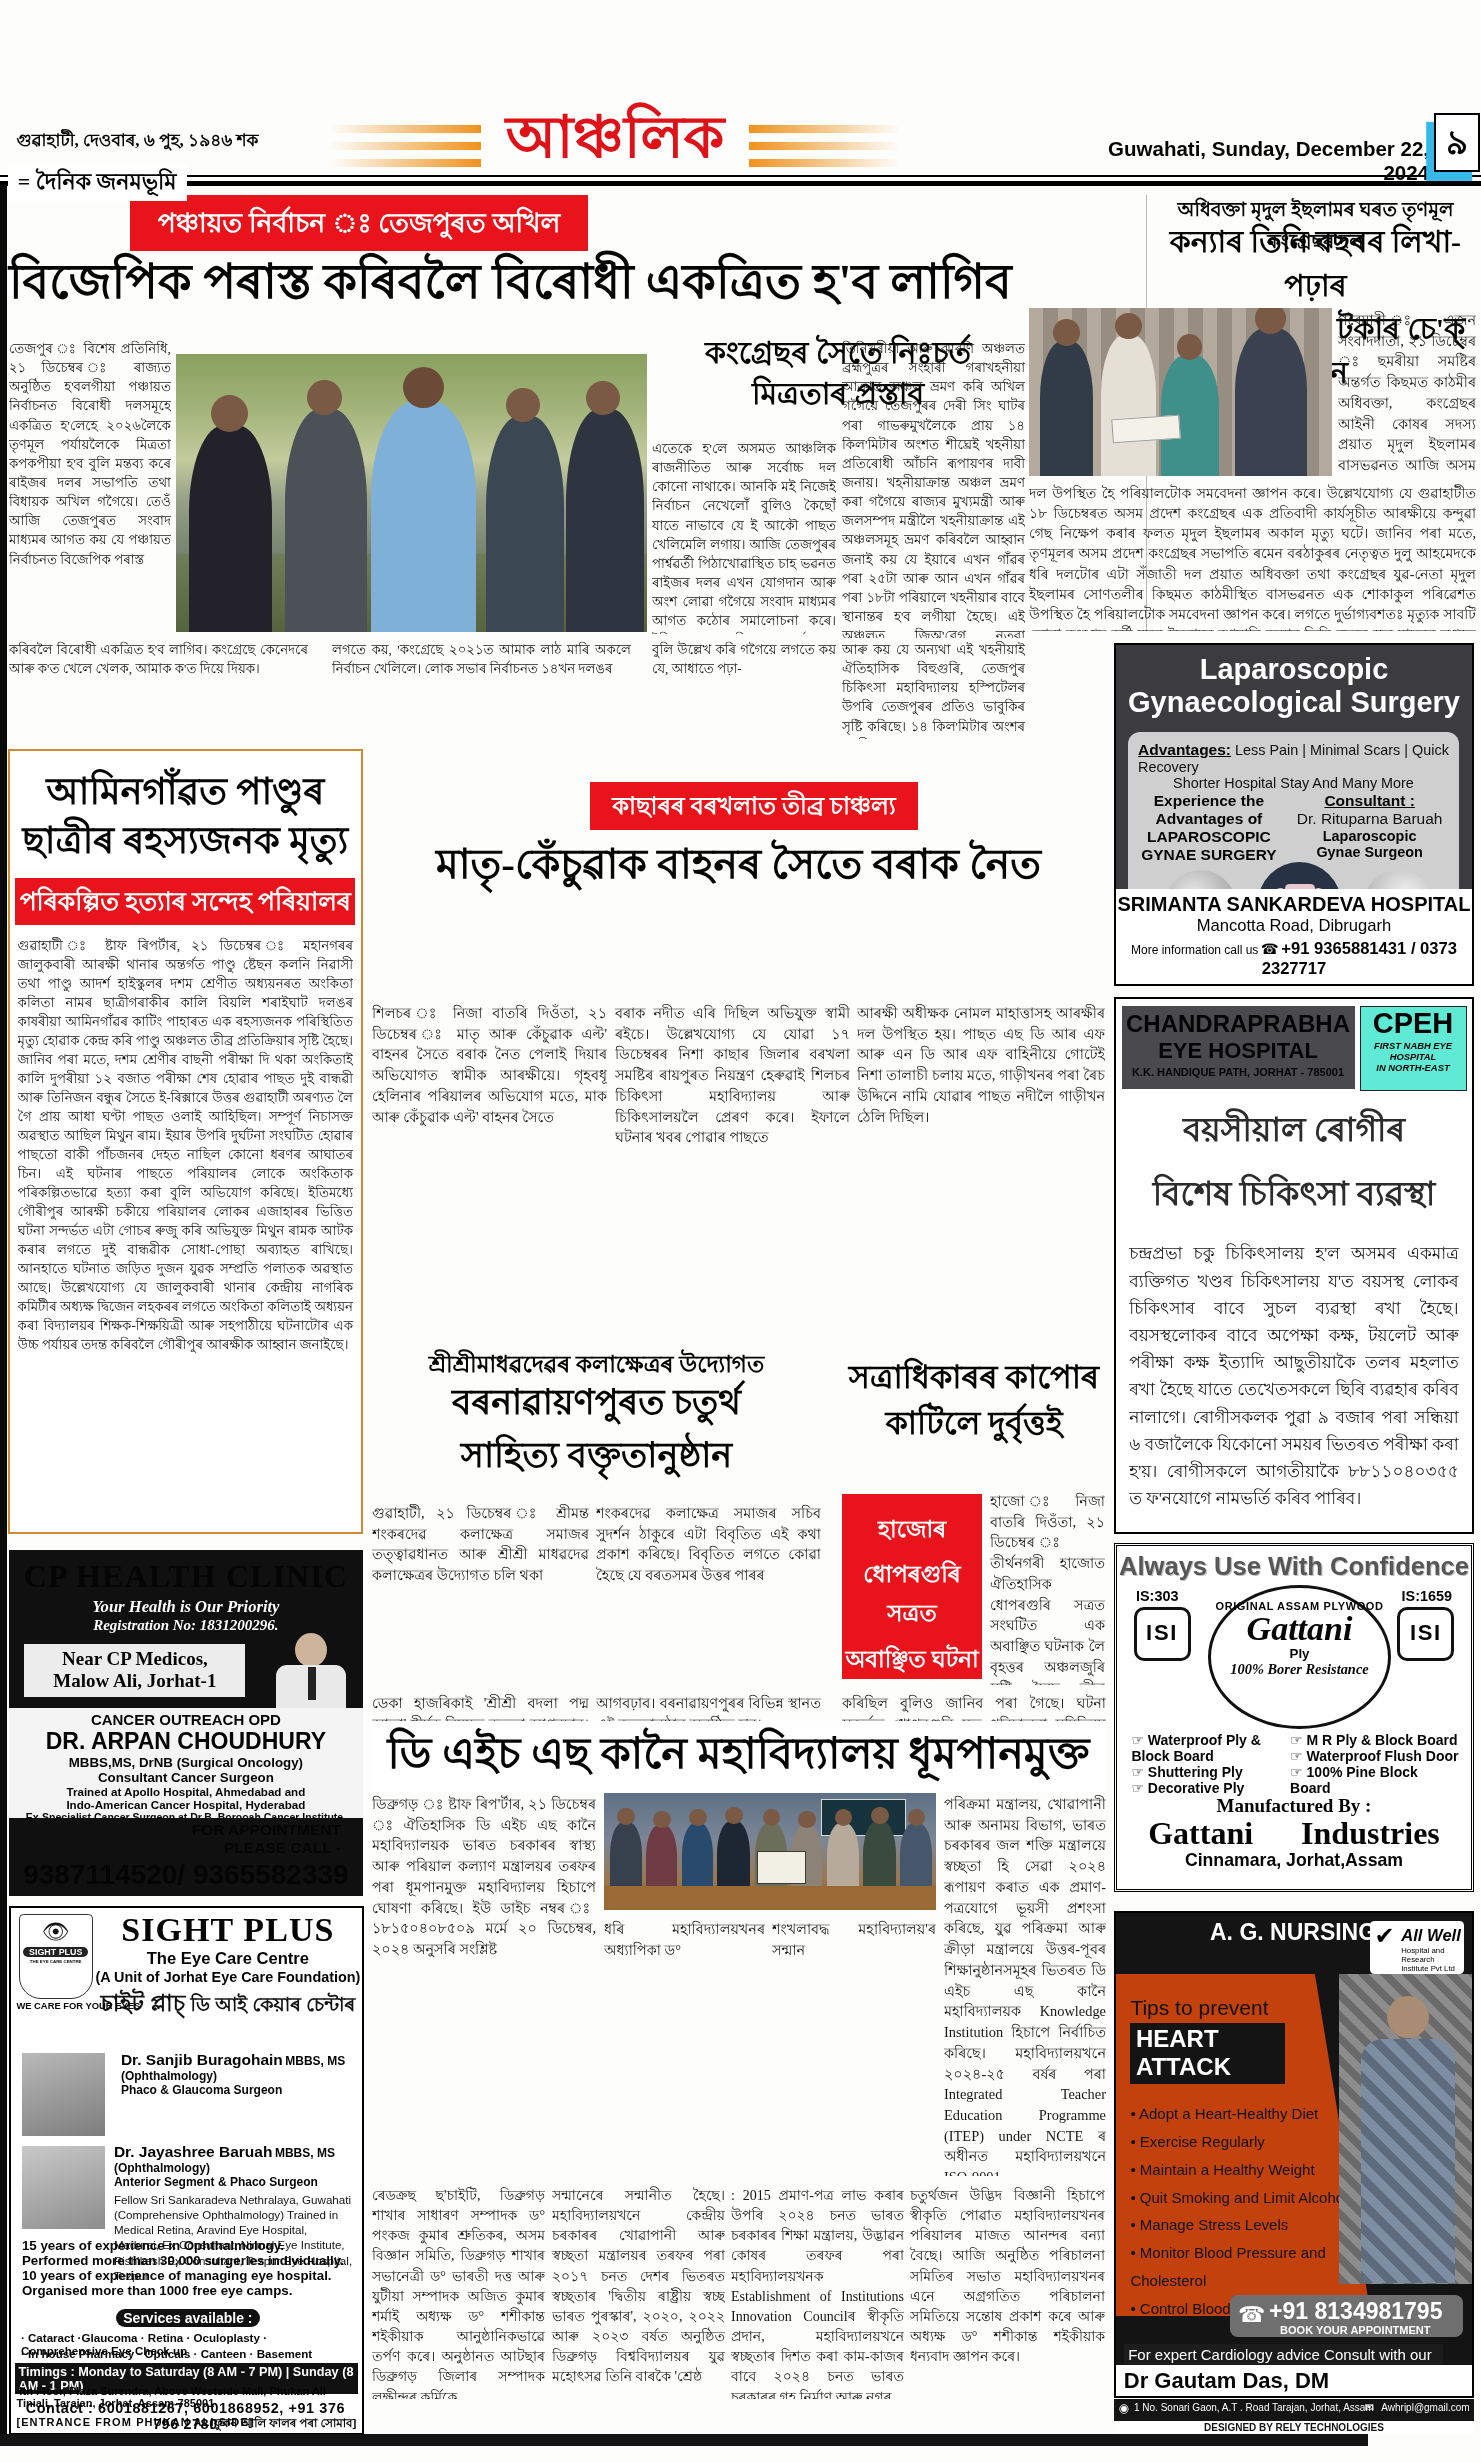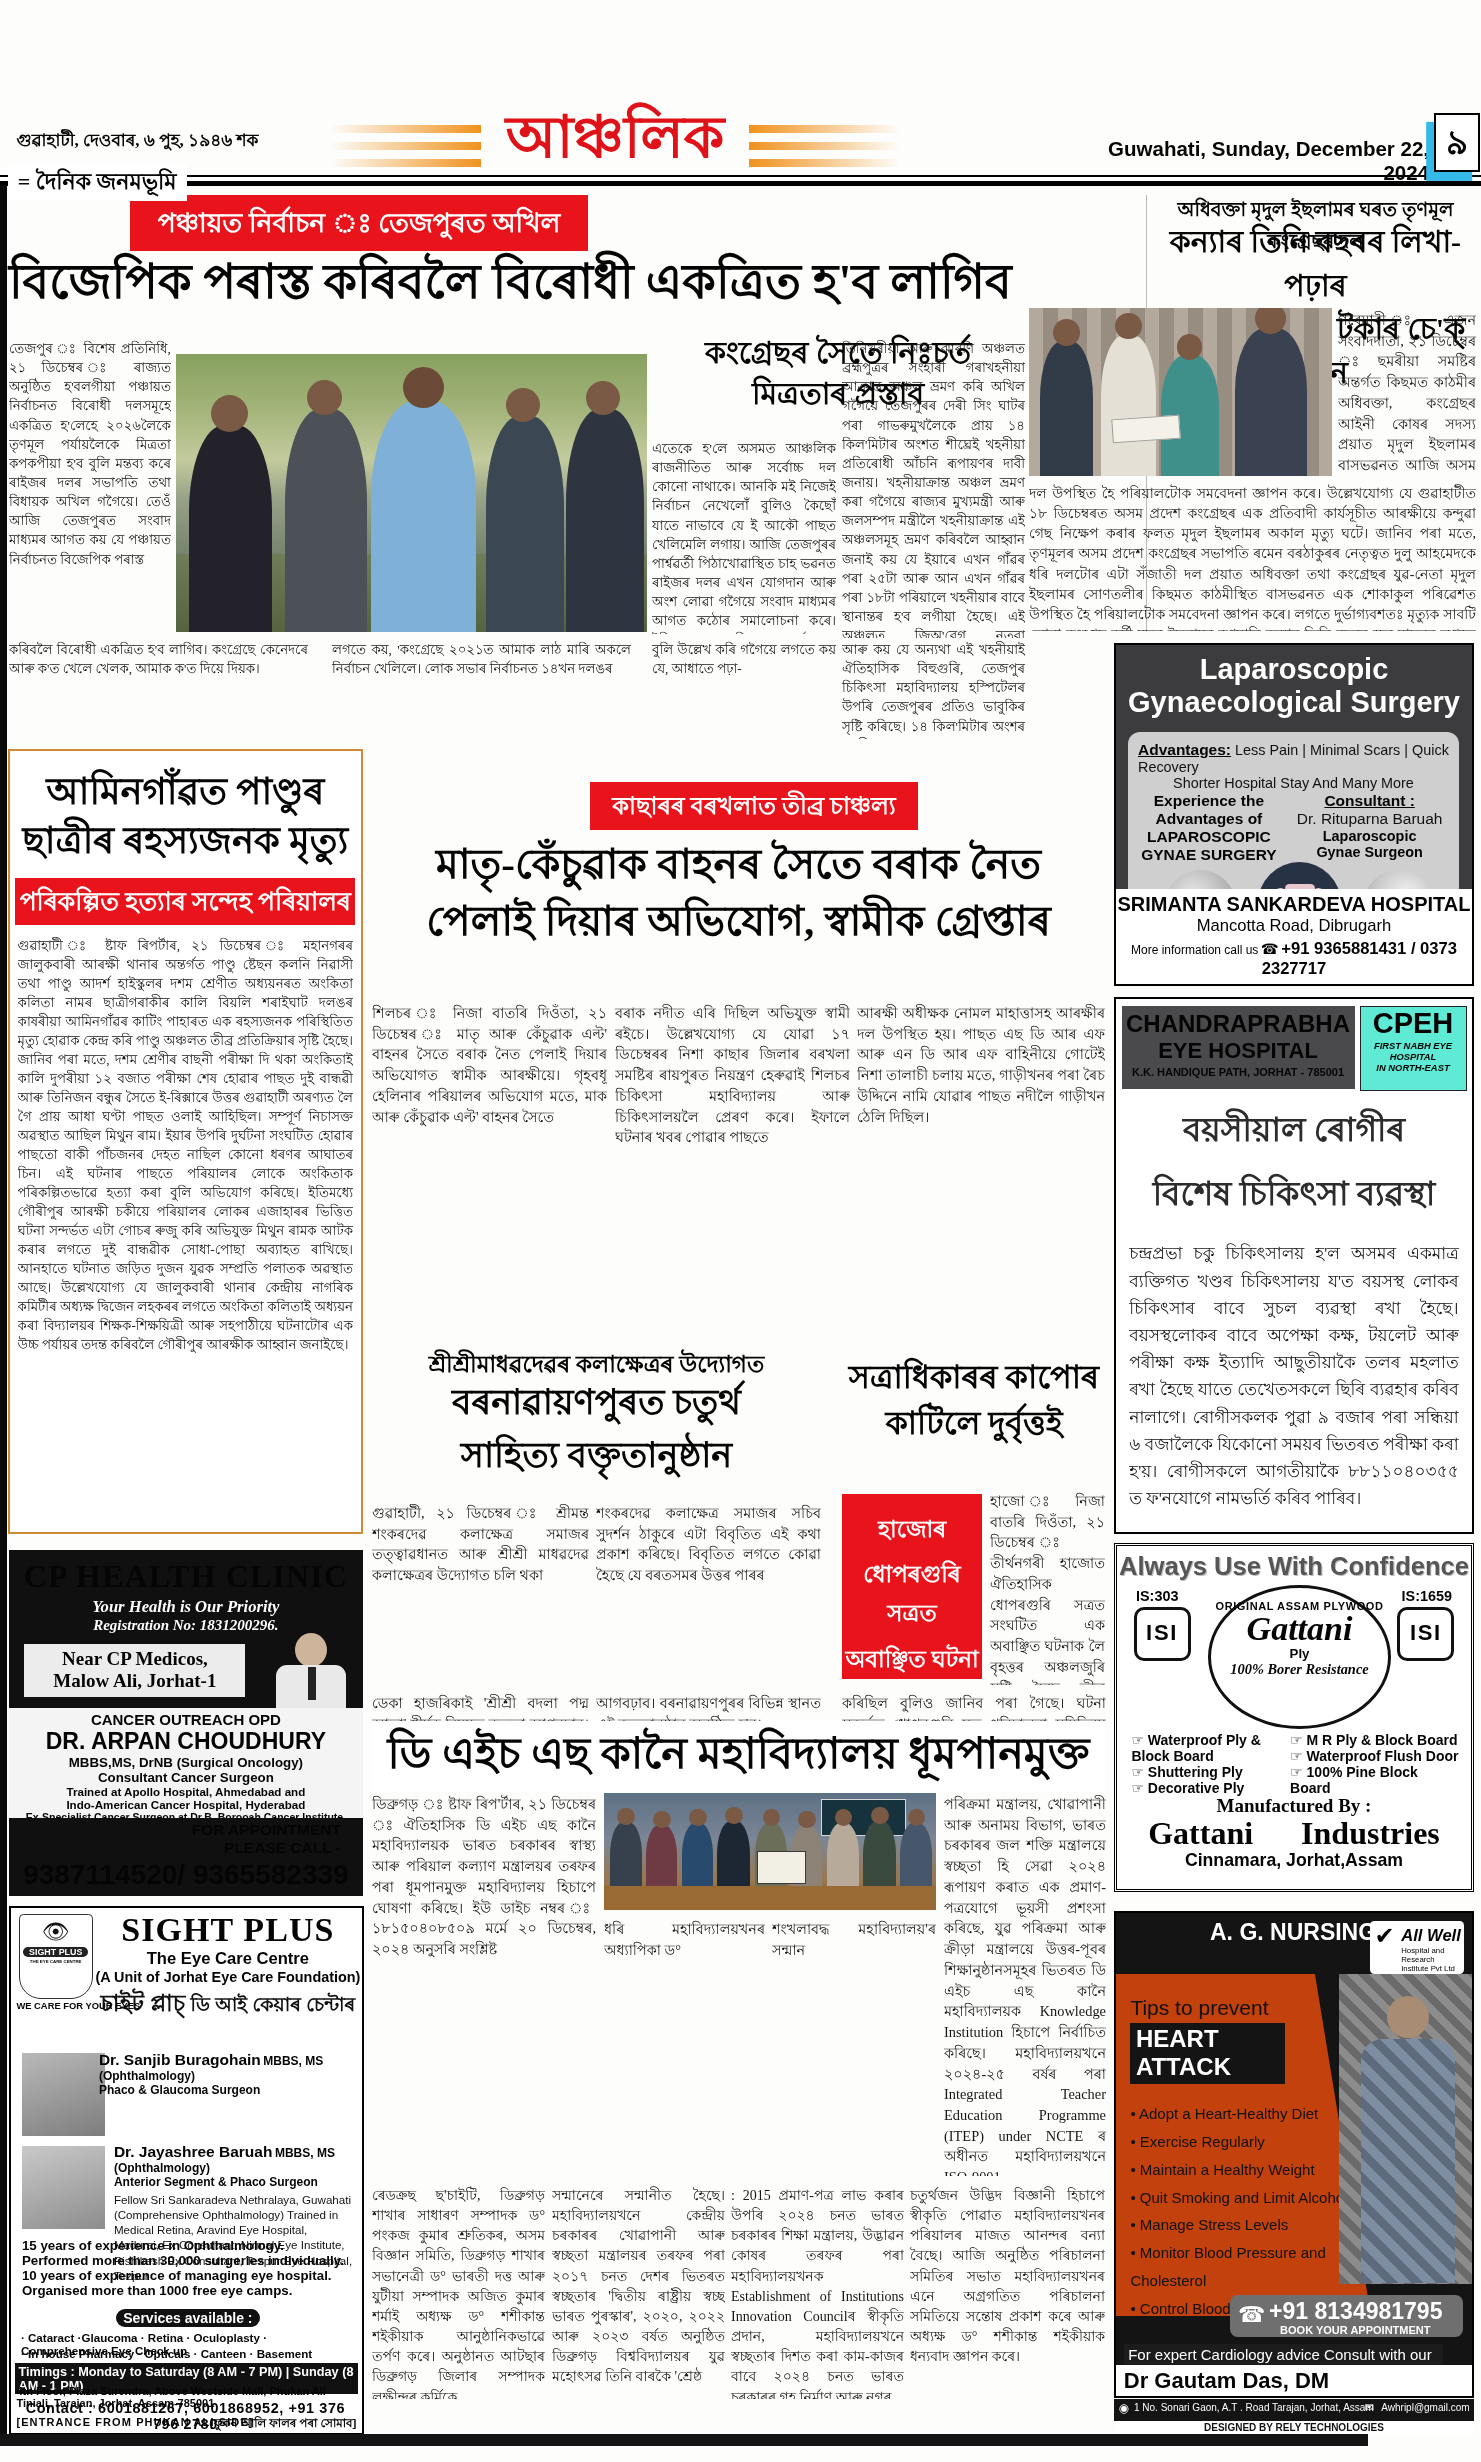--- a/index.html
+++ b/index.html
@@ -163,21 +163,21 @@
   </div>
   <div class="hl" style="position:absolute;left:5.5px;top:92px;font-size:9.4px">WE CARE FOR YOUR EYES</div>
   <div class="hl ctr" style="margin:3.3px 0 0 83px;font-family:'Liberation Serif',serif;font-size:34px;letter-spacing:1.1px">SIGHT PLUS</div>
   <div class="hl ctr" style="margin-left:83px;font-size:16.6px">The Eye Care Centre</div>
   <div class="hl ctr" style="margin-left:83px;font-size:14.4px">(A Unit of Jorhat Eye Care Foundation)</div>
   <div class="ctr" style="margin-left:83px;font-size:19px;font-weight:bold">
     <span style="font-size:23px">চাইট প্লাচ্</span>
     <span>ডি আই কেয়াৰ চেন্টাৰ</span>
   </div>
   <div style="position:absolute;left:11px;top:145px;width:83px;height:83px;background:linear-gradient(160deg,#b9b9b9,#7d7d7d)"></div>
-  <div style="position:absolute;left:88px;top:143px;width:240px">
+  <div style="position:absolute;left:110px;top:143px;width:240px">
     <span class="hl" style="font-size:15.5px">Dr. Sanjib Buragohain</span>
     <span class="hl" style="font-size:12px">MBBS, MS (Ophthalmology)</span>
     <div class="hl" style="font-size:12px">Phaco &amp; Glaucoma Surgeon</div>
   </div>
   <div style="position:absolute;left:11px;top:238px;width:83px;height:83px;background:linear-gradient(160deg,#c9c9c9,#8d8d8d)"></div>
   <div style="position:absolute;left:103px;top:235px;width:240px">
     <span class="hl" style="font-size:15.5px">Dr. Jayashree Baruah</span>
     <span class="hl" style="font-size:12px">MBBS, MS (Ophthalmology)</span>
     <div class="hl" style="font-size:12px">Anterior Segment &amp; Phaco Surgeon</div>
     <div style="font-size:11.6px;line-height:1.3;margin-top:3.3px">Fellow Sri Sankaradeva Nethralaya, Guwahati (Comprehensive Ophthalmology) Trained in Medical Retina, Aravind Eye Hospital, Madurai, Ex Consultant, Nirmal Eye Institute, Rishikesh Ex Consultant, Tezpur Eye Hospital, Tezpur</div>
@@ -196,21 +196,20 @@
   <div class="hl ctr" style="position:absolute;left:5.5px;top:492px;width:338px;font-size:14.4px;letter-spacing:0.6px">Contact : 6001881267, 6001868952, +91 376 796 2780</div>
   <div class="hl" style="position:absolute;left:5.5px;top:508px;font-size:11px;letter-spacing:1.1px">[ENTRANCE FROM PHUKAN ALI SIDE]</div>
   <div class="hl" style="position:absolute;right:5.5px;top:507px;font-size:11.6px">[ফুকন আলি ফালৰ পৰা সোমাব]</div>
 </div>
 
 <div class="abs red ctr" style="left:590px;top:782px;width:328px;height:48px">
   <span class="hl wt" style="font-size:24px;line-height:48px;color:#fff">কাছাৰৰ বৰখলাত তীব্ৰ চাঞ্চল্য</span>
 </div>
 <div class="abs hl ctr" style="left:372px;top:836px;width:733px;font-size:41px;line-height:1.38">
   <div>মাতৃ-কেঁচুৱাক বাহনৰ সৈতে  বৰাক নৈত</div>
-  <div>পেলাই দিয়াৰ অভিযোগ, স্বামীক গ্ৰেপ্তাৰ</div>
 </div>
 <div class="abs j" style="left:372px;top:1003px;width:235px;height:274px;font-size:14.4px">শিলচৰ ঃ নিজা বাতৰি দিওঁতা, ২১ ডিচেম্বৰ ঃ মাতৃ আৰু কেঁচুৱাক এল্ট' বাহনৰ সৈতে বৰাক নৈত পেলাই দিয়াৰ অভিযোগত স্বামীক আৰক্ষীয়ে। গৃহবধূ হেলিনাৰ পৰিয়ালৰ অভিযোগ মতে, মাক আৰু কেঁচুৱাক এল্ট' বাহনৰ সৈতে</div>
 <div class="abs j" style="left:615px;top:1003px;width:235px;height:274px;font-size:14.4px">বৰাক নদীত এৰি দিছিল অভিযুক্ত স্বামী ৰইচে। উল্লেখযোগ্য যে যোৱা ১৭ ডিচেম্বৰৰ নিশা কাছাৰ জিলাৰ বৰখলা সমষ্টিৰ ৰায়পুৰত নিয়ন্ত্ৰণ হেৰুৱাই শিলচৰ চিকিৎসা মহাবিদ্যালয় আৰু চিকিৎসালয়লৈ প্ৰেৰণ কৰে। ইফালে ঘটনাৰ খবৰ পোৱাৰ পাছতে</div>
 <div class="abs j" style="left:857px;top:1003px;width:248px;height:274px;font-size:14.4px">আৰক্ষী অধীক্ষক নোমল মাহাত্তাসহ আৰক্ষীৰ দল উপস্থিত হয়। পাছত এছ ডি আৰ এফ আৰু এন ডি আৰ এফ বাহিনীয়ে গোটেই নিশা তালাচী চলায় মতে, গাড়ীখনৰ পৰা ৰৈচ উদ্দিনে নামি যোৱাৰ পাছত নদীলৈ গাড়ীখন ঠেলি দিছিল।</div>
 
 <div class="abs hl ctr" style="left:372px;top:1346px;width:449px;font-size:23px">শ্ৰীশ্ৰীমাধৱদেৱৰ কলাক্ষেত্ৰৰ উদ্যোগত</div>
 <div class="abs hl ctr" style="left:372px;top:1377px;width:449px;font-size:35px;line-height:1.5">
   <div>বৰনাৱায়ণপুৰত চতুৰ্থ</div>
   <div>সাহিত্য বক্তৃতানুষ্ঠান</div>
 </div>

